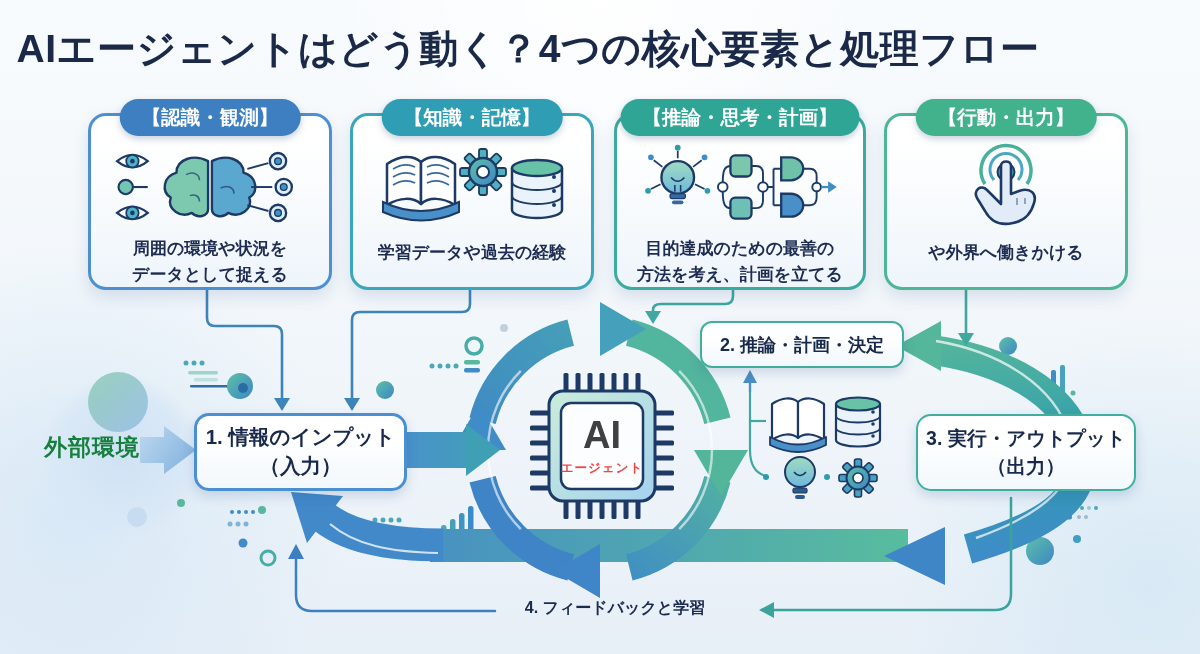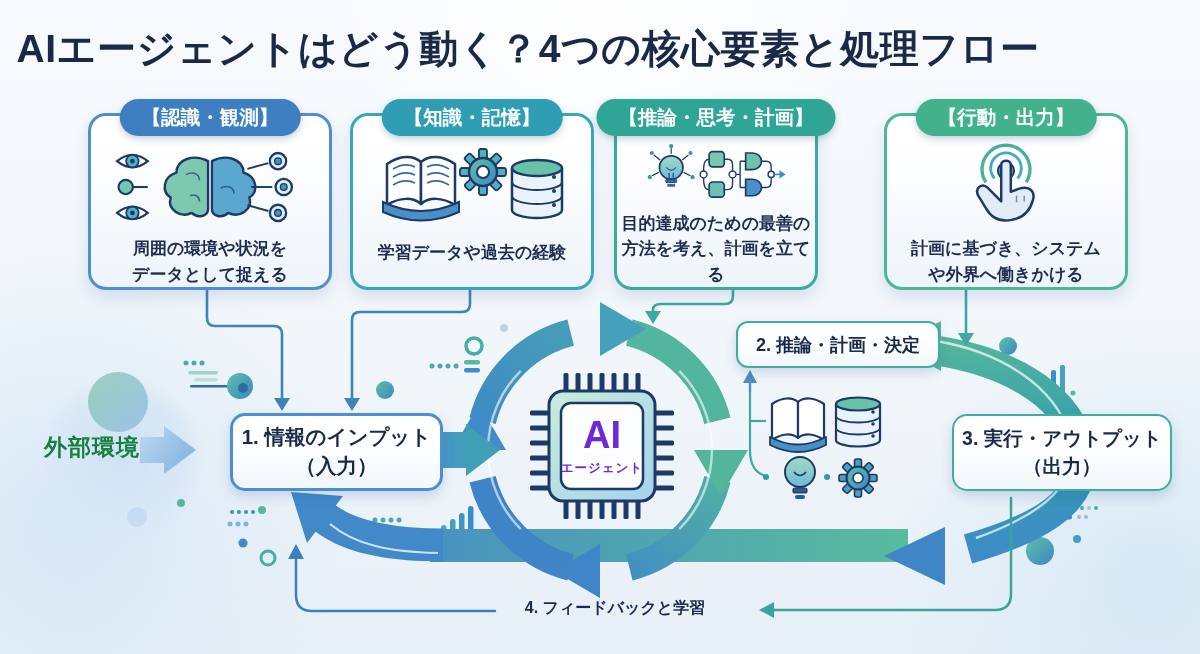--- a/index.html
+++ b/index.html
@@ -22,21 +22,21 @@
   
   .card {
     position:absolute; top:113px; height:177px; z-index:2;
     background:linear-gradient(180deg,#ffffff 15%,#eef5fb 100%);
     border-radius:18px;
     box-shadow:0 7px 16px rgba(40,80,140,.14);
     display:flex; flex-direction:column; align-items:center;
   }
   .card.c1 { left:88px;  width:244px; border:3px solid #4e90cf; }
   .card.c2 { left:350px; width:244px; border:3px solid #3aa6ba; }
-  .card.c3 { left:614px; width:204px; border:3px solid #3aab9d; }
+  .card.c3 { left:614px; width:252px; border:3px solid #3aab9d; }
   .card.c4 { left:884px; width:244px; border:3px solid #4bb795; }
   .pill {
     position:absolute; top:-17px; left:50%; transform:translateX(-50%);
     height:37px; line-height:37px; padding:0 22px; border-radius:19px;
     color:#fff; font-size:19.5px; font-weight:800; white-space:nowrap;
     box-shadow:0 3px 7px rgba(30,70,120,.25);
   }
   .c1 .pill { background:#3d7fc1; }
   .c2 .pill { background:#2f9eb4; }
   .c3 .pill { background:#2fa596; }
@@ -45,39 +45,38 @@
   .card-desc {
     margin-top:3px; text-align:center; font-size:17px; font-weight:700;
     color:#1e2c52; line-height:1.5;
   }
   
   .flow-box {
     position:absolute; z-index:2; background:linear-gradient(180deg,#ffffff 30%,#f2f8fc 100%);
     display:flex; flex-direction:column; align-items:center; justify-content:center;
     text-align:left; font-weight:800; color:#19294b;
     box-shadow:0 5px 12px rgba(40,80,140,.18);
-    margin-left:36px;
   }
   .box1 { left:194px; top:413px; width:213px; height:78px; border:3px solid #4a8fd0; border-radius:15px; font-size:20.5px; line-height:1.4; }
   .box2 { left:700px; top:321px; width:204px; height:47px; border:2.5px solid #3fae9f; border-radius:12px; font-size:18px; }
   .box3 { left:916px; top:414px; width:220px; height:77px; border:2.5px solid #3fae9f; border-radius:15px; font-size:19.5px; line-height:1.4; }
   .ext-label {
     position:absolute; left:44px; top:432px; z-index:2;
     font-size:23px; font-weight:800; color:#15803d; letter-spacing:1px;
   }
   .step4-label {
     position:absolute; left:470px; top:598px; width:290px; z-index:2;
     text-align:center; font-size:16px; font-weight:800; color:#1b2b4e;
   }
   .chip-text {
     position:absolute; left:552px; top:406px; width:100px; height:82px; z-index:2;
     display:flex; flex-direction:column; align-items:center; justify-content:center;
   }
-  .chip-text .ai { font-size:38px; font-weight:800; color:#6d28d9; line-height:.95; }
-  .chip-text .agent { margin-top:6px; font-size:12.5px; font-weight:700; color:#6d28d9; letter-spacing:1px; white-space:nowrap; }
+  .chip-text .ai { font-size:38px; font-weight:800; color:#404040; line-height:.95; }
+  .chip-text .agent { margin-top:6px; font-size:12.5px; font-weight:700; color:#ef4444; letter-spacing:1px; white-space:nowrap; }
 </style>
 </head>
 <body>
 
 <svg class="layer-svg" width="1200" height="654" viewBox="0 0 1200 654">
   <defs>
     <linearGradient id="gBandBottom" gradientUnits="userSpaceOnUse" x1="905" y1="545" x2="330" y2="545">
       <stop offset="0" stop-color="#58bc9e"></stop>
         <stop offset="1" stop-color="#4489c8"></stop>
     </linearGradient>
@@ -444,21 +443,20 @@
 <div class="card c4">
   <div class="pill">【行動・出力】</div>
   <svg class="card-icon" width="210" height="95" viewBox="0 0 210 95">
     <path d="M84,42 A25,25 0 1 1 126,42" fill="none" stroke="#49b09b" stroke-width="3.5"></path>
     <path d="M93,38 A16,16 0 1 1 117,38" fill="none" stroke="#4aa8c4" stroke-width="3"></path>
     <circle cx="105" cy="30" r="8.5" fill="#4fb1a6" stroke="#1d3a66" stroke-width="2"></circle>
     <path d="M100,24 C100,18 110,18 110,24 L110,52 L118,49 C130,45 136,52 133,61 C130,72 123,79 112,81 C99,84 90,80 84,69 L76,56 C72,48 80,42 86,48 L100,62 Z" fill="#e1ecf8" stroke="#1d3a66" stroke-width="2.6" stroke-linejoin="round"></path>
     <path d="M116,56 L116,63 M124,56 L124,62" fill="none" stroke="#1d3a66" stroke-width="1.5" opacity=".55"></path>
   </svg>
   <div class="card-desc">
-    <div>計画に基づき、システム</div>
     <div>や外界へ働きかける</div>
   </div>
 </div>
 
 <div class="ext-label">外部環境</div>
 
 <div class="flow-box box1">
   <div>1. 情報のインプット</div>
   <div>（入力）</div>
 </div>

